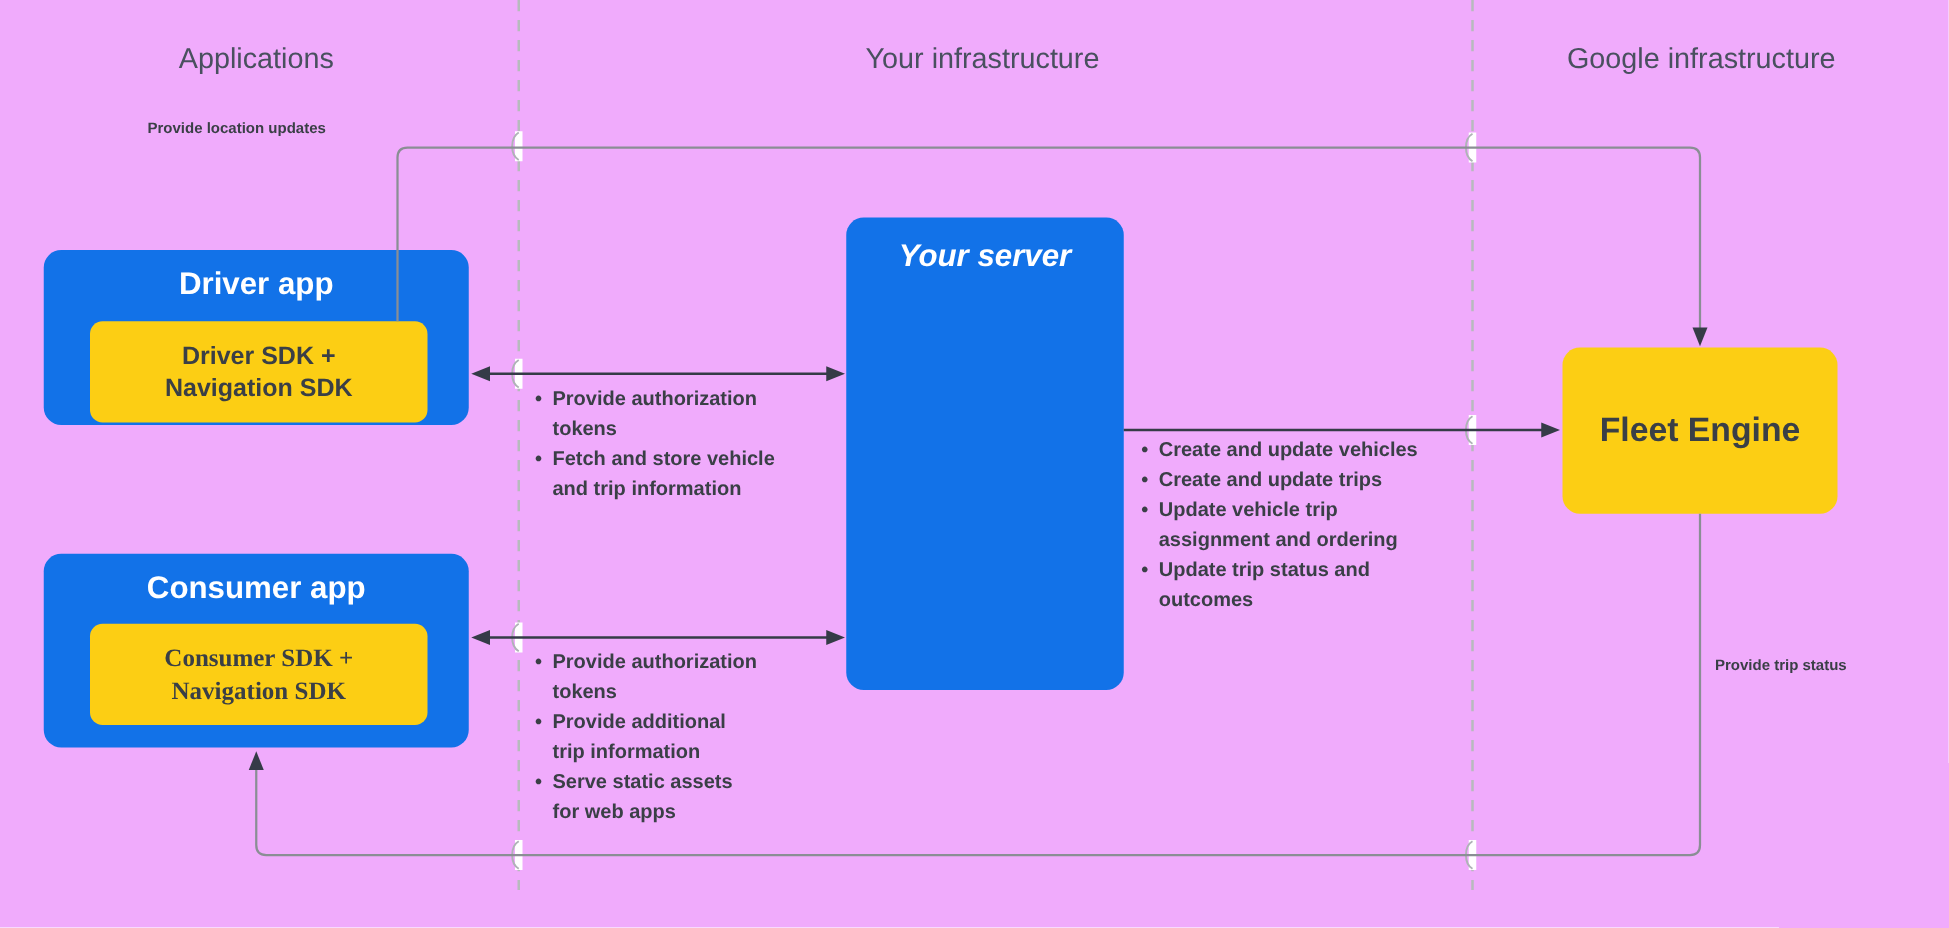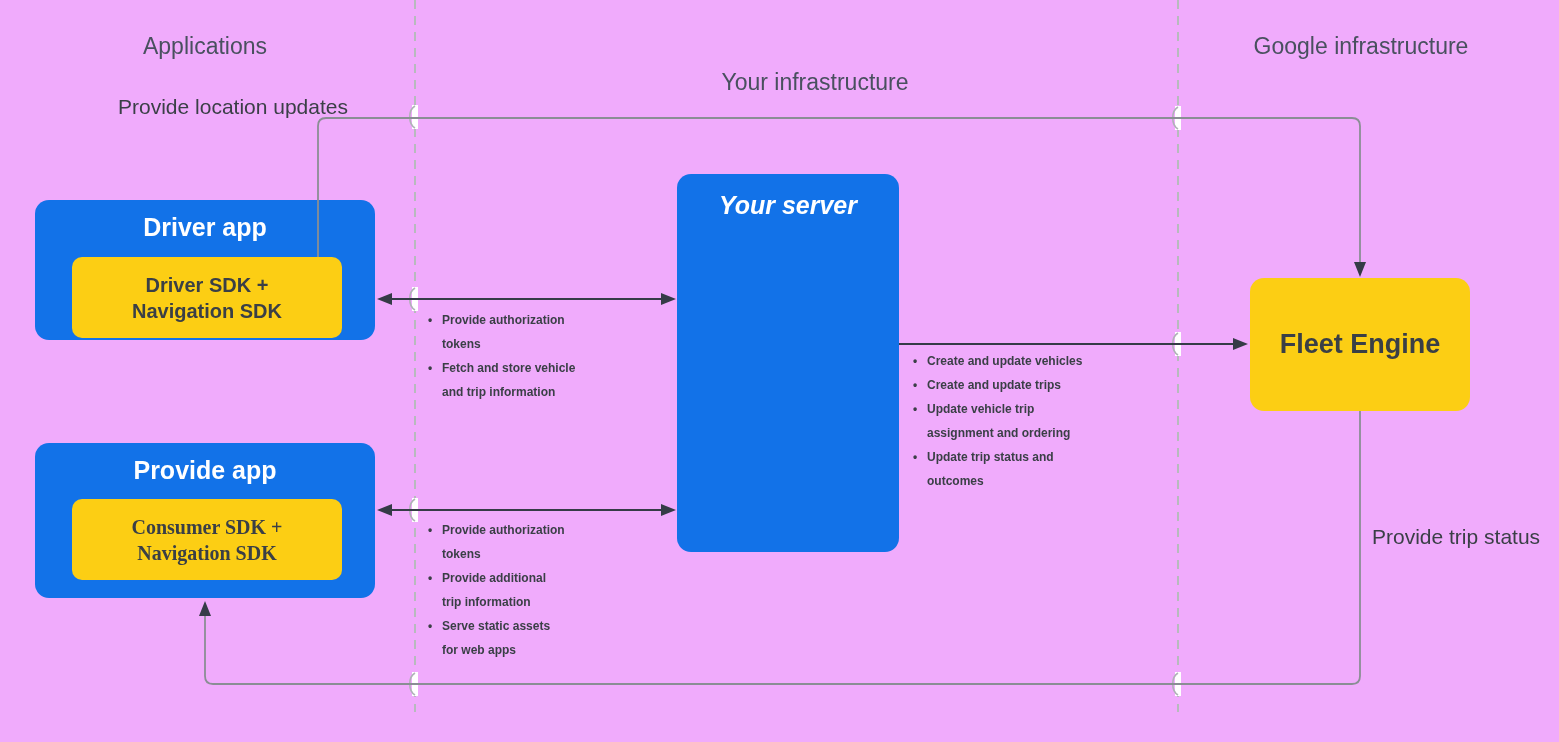--- a/index.html
+++ b/index.html
@@ -15,22 +15,22 @@
     position: absolute;
     top: 33px;
     transform: translateX(-50%);
     font-size: 23px;
     font-weight: 400;
     color: #49505f;
     white-space: nowrap;
   }
   .edge-label {
     position: absolute;
-    font-size: 21px;
-    font-weight: 400;
+    font-size: 12px;
+    font-weight: 700;
     color: #3a3f46;
     white-space: nowrap;
   }
   .node {
     position: absolute;
     border-radius: 14px;
     box-sizing: border-box;
   }
   .node-blue { background: #1272e8; }
   .node-yellow { background: #fcce14; }
@@ -77,21 +77,21 @@
   }
   ul.bullets {
     position: absolute;
     list-style: none;
     margin: 0;
     padding: 0;
   }
   ul.bullets li {
     position: relative;
     padding-left: 14px;
-    font-size: 12px;
+    font-size: 16px;
     font-weight: 700;
     color: #3a3f46;
     line-height: 24px;
     white-space: pre-line;
   }
   ul.bullets li::before {
     content: "\2022";
     position: absolute;
     left: 0;
     top: 0;
@@ -103,31 +103,31 @@
     height: 742px;
     pointer-events: none;
   }
 </style>
 </head>
 <body>
 
 <div class="canvas">
 
   <div class="column-header" style="left:205px;">Applications</div>
-  <div class="column-header" style="left:815px;margin-top:36px;">Your infrastructure</div>
+  <div class="column-header" style="left:786px;">Your infrastructure</div>
   <div class="column-header" style="left:1361px;">Google infrastructure</div>
 
   <div class="node node-blue" style="left:35px; top:200px; width:340px; height:140px;">
     <div class="app-title">Driver app</div>
     <div class="sdk-box">Driver SDK +
 Navigation SDK</div>
   </div>
 
   <div class="node node-blue" style="left:35px; top:443px; width:340px; height:155px;">
-    <div class="app-title">Provide app</div>
+    <div class="app-title">Consumer app</div>
     <div class="sdk-box" style="top:56px;font-family:Liberation Serif, serif;">Consumer SDK +
 Navigation SDK</div>
   </div>
 
   <div class="node node-blue" style="left:677px; top:174px; width:222px; height:378px;">
     <div class="server-title">Your server</div>
   </div>
 
   <div class="node node-yellow fleet-box" style="left:1250px; top:278px; width:220px; height:133px;">
     <span>Fleet Engine</span>

